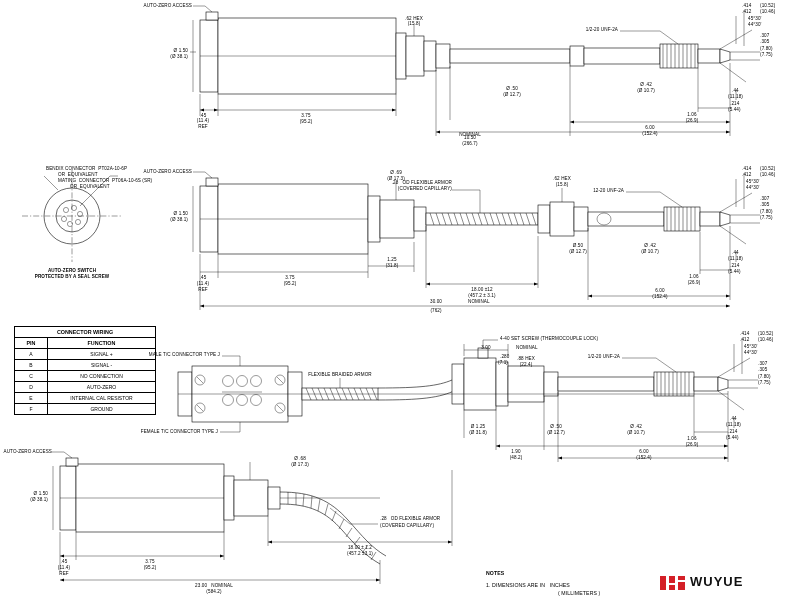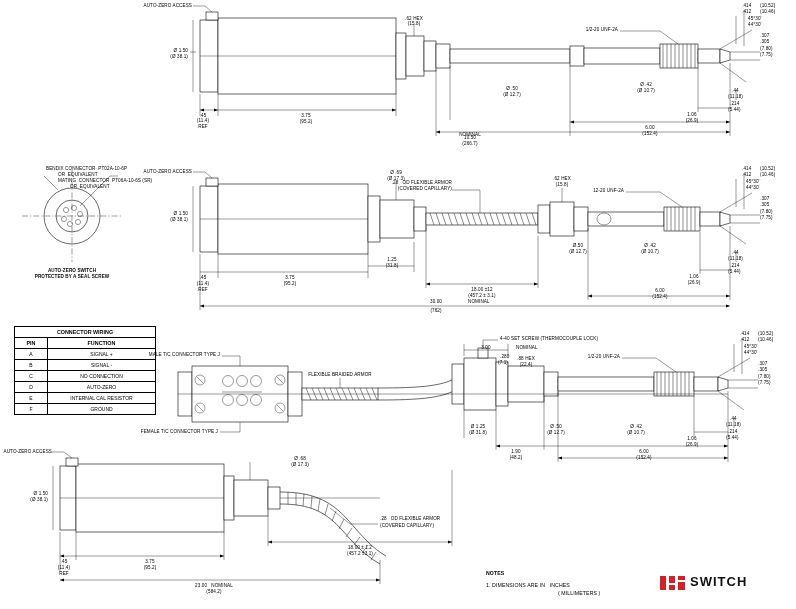--- a/index.html
+++ b/index.html
@@ -558,16 +558,16 @@
 <div class="lbl s5" style="left:558px;top:590px;">( MILLIMETERS )</div>
 
 <div class="logo" style="left:658px;top:572px;">
   <svg width="30" height="22">
     <path d="M2 4 L8 4 L8 18 L2 18 Z" fill="#d42027"></path>
     <path d="M11 4 L17 4 L17 11 L11 11 Z" fill="#d42027"></path>
     <path d="M11 13 L17 13 L17 18 L11 18 Z" fill="#d42027"></path>
     <path d="M20 4 L27 4 L27 8 L20 8 Z" fill="#d42027"></path>
     <path d="M20 10 L27 10 L27 18 L20 18 Z" fill="#d42027"></path>
   </svg>
-  <span class="wy" style="position:absolute;left:32px;top:2px;">SWITCH</span>
+  <span class="wy" style="position:absolute;left:32px;top:2px;">WUYUE</span>
 </div>
 
 </div>
 
 </body></html>

